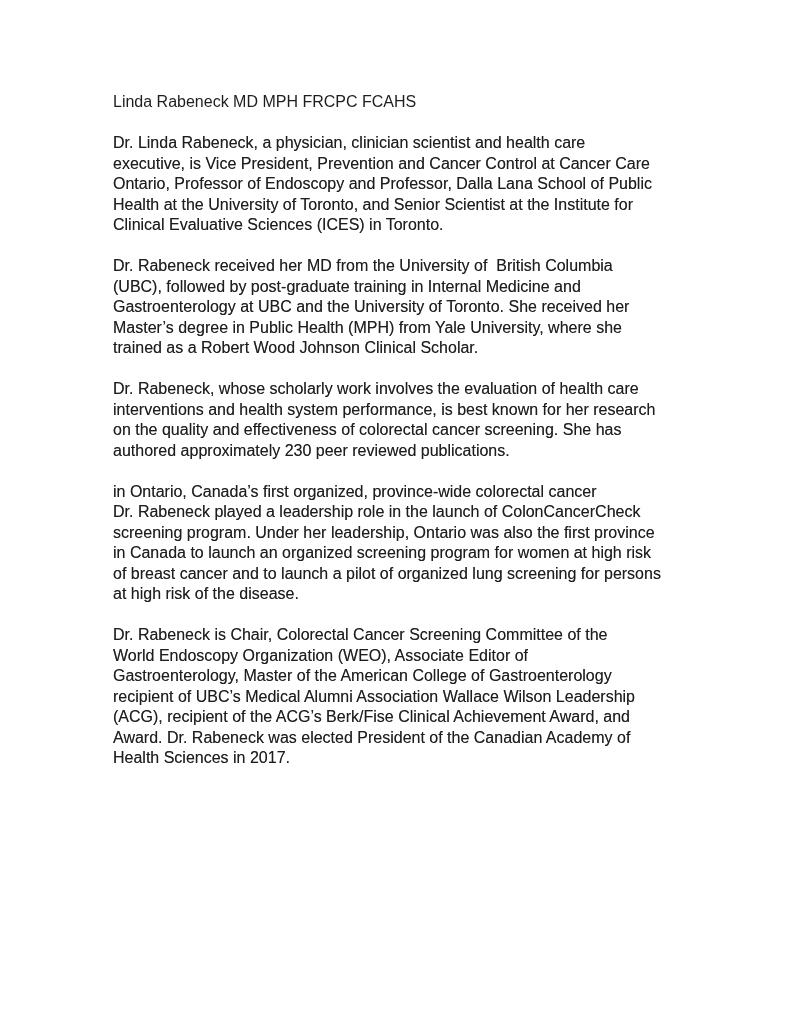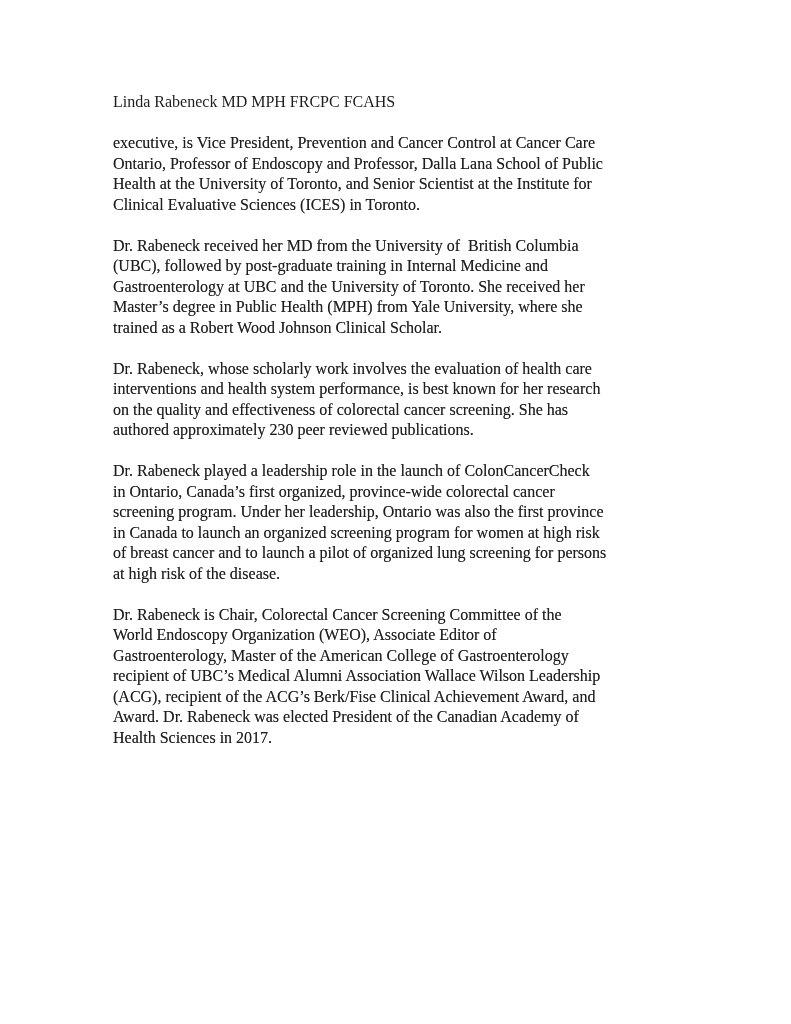--- a/index.html
+++ b/index.html
@@ -6,21 +6,21 @@
     margin: 0;
     padding: 0;
     background: #ffffff;
   }
   .page {
     position: relative;
     width: 791px;
     height: 1024px;
     background: #ffffff;
     overflow: hidden;
-    font-family: Liberation Serif, serif;
+    font-family: Liberation Sans, sans-serif;
     color: #1e1e1e;
   }
   .content {
     position: absolute;
     left: 113px;
     top: 92px;
     width: 575px;
   }
   .doc-title {
     font-size: 16px;
@@ -44,20 +44,21 @@
 </style>
 </head>
 <body>
 
 <div class="page">
   <div class="content">
 
     <p class="doc-title">Linda Rabeneck MD MPH FRCPC FCAHS</p>
 
     <div class="paragraph">
+      <div class="line">Dr. Linda Rabeneck, a physician, clinician scientist and health care</div>
       <div class="line">executive, is Vice President, Prevention and Cancer Control at Cancer Care</div>
       <div class="line">Ontario, Professor of Endoscopy and Professor, Dalla Lana School of Public</div>
       <div class="line">Health at the University of Toronto, and Senior Scientist at the Institute for</div>
       <div class="line">Clinical Evaluative Sciences (ICES) in Toronto.</div>
     </div>
 
     <div class="paragraph">
       <div class="line">Dr. Rabeneck received her MD from the University of  British Columbia</div>
       <div class="line">(UBC), followed by post-graduate training in Internal Medicine and</div>
       <div class="line">Gastroenterology at UBC and the University of Toronto. She received her</div>
@@ -66,22 +67,22 @@
     </div>
 
     <div class="paragraph">
       <div class="line">Dr. Rabeneck, whose scholarly work involves the evaluation of health care</div>
       <div class="line">interventions and health system performance, is best known for her research</div>
       <div class="line">on the quality and effectiveness of colorectal cancer screening. She has</div>
       <div class="line">authored approximately 230 peer reviewed publications.</div>
     </div>
 
     <div class="paragraph">
+      <div class="line">in Ontario, Canada’s first organized, province-wide colorectal cancer</div>
       <div class="line">Dr. Rabeneck played a leadership role in the launch of ColonCancerCheck</div>
-      <div class="line">in Ontario, Canada’s first organized, province-wide colorectal cancer</div>
       <div class="line">screening program. Under her leadership, Ontario was also the first province</div>
       <div class="line">in Canada to launch an organized screening program for women at high risk</div>
       <div class="line">of breast cancer and to launch a pilot of organized lung screening for persons</div>
       <div class="line">at high risk of the disease.</div>
     </div>
 
     <div class="paragraph">
       <div class="line">Dr. Rabeneck is Chair, Colorectal Cancer Screening Committee of the</div>
       <div class="line">World Endoscopy Organization (WEO), Associate Editor of</div>
       <div class="line">Gastroenterology, Master of the American College of Gastroenterology</div>

